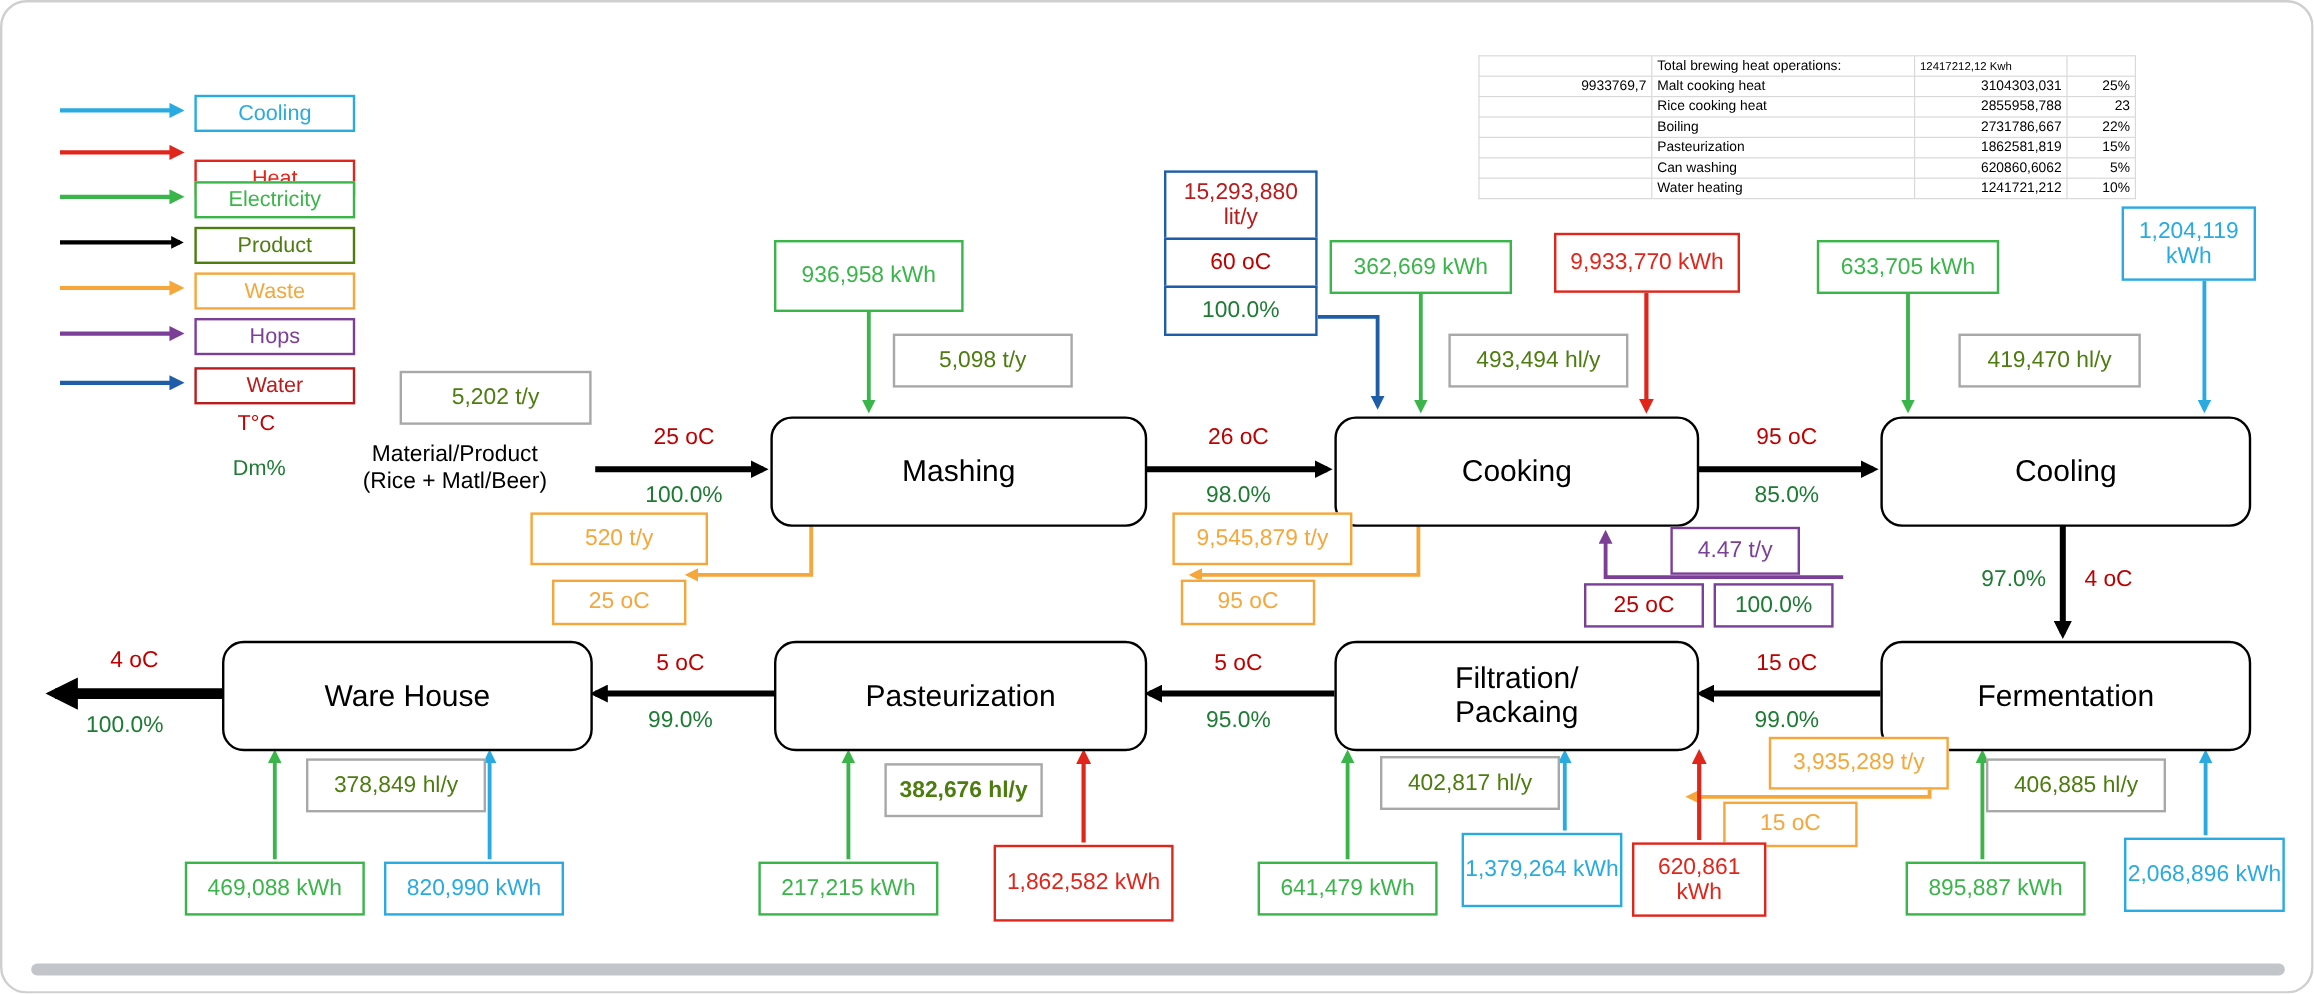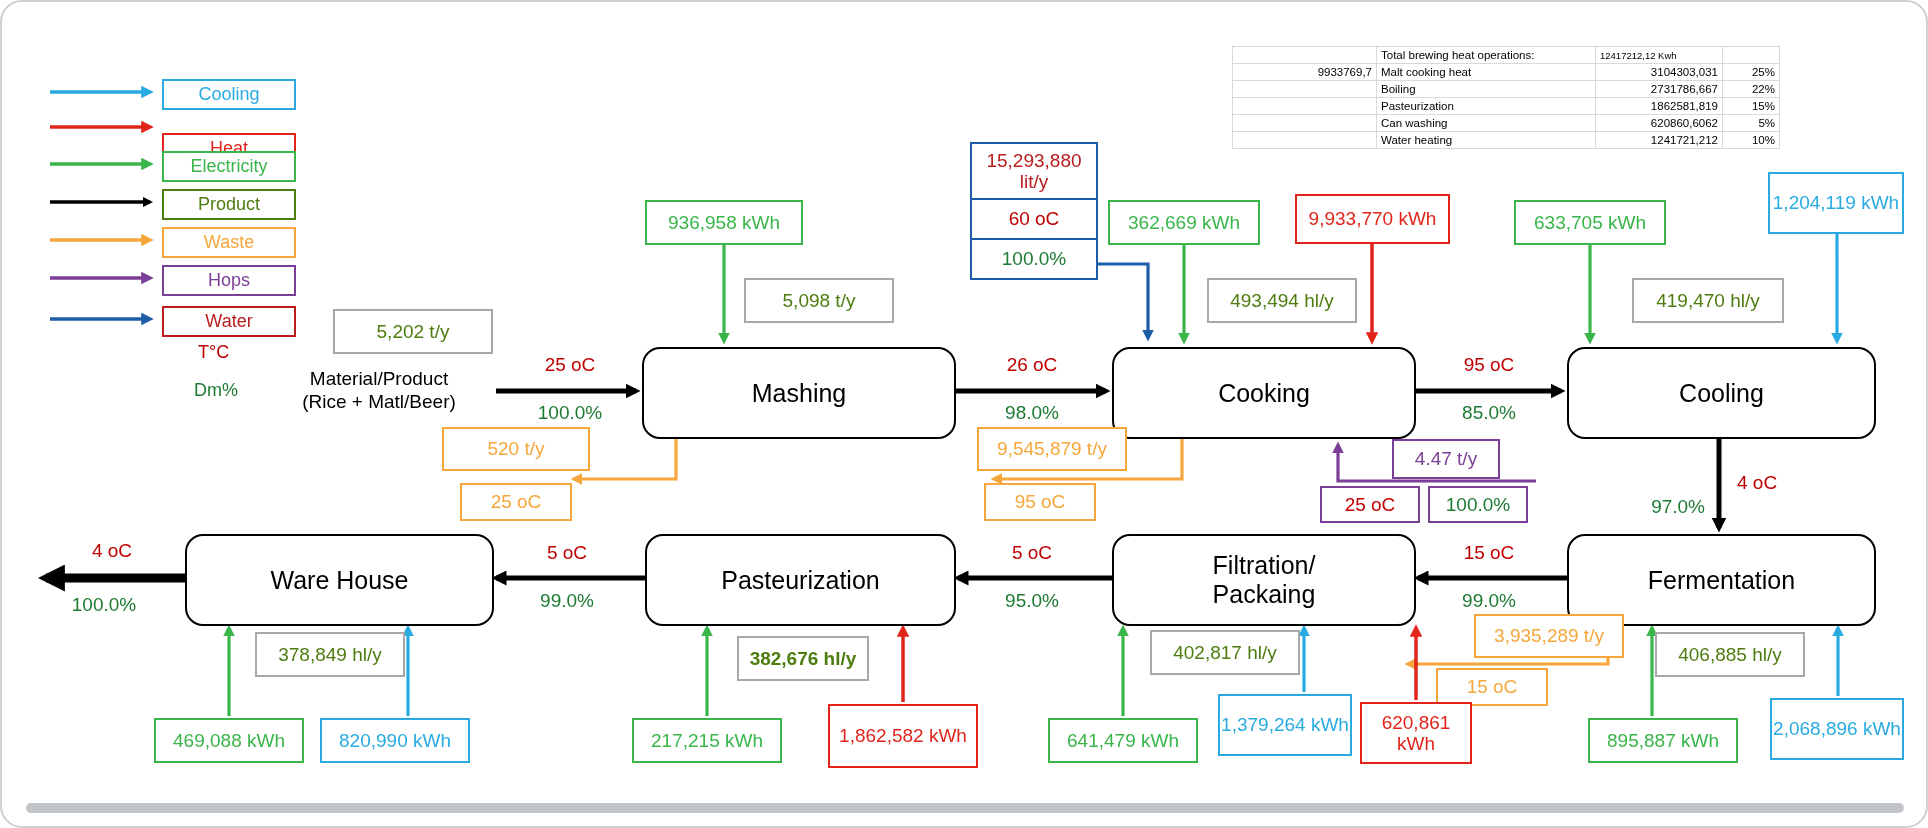--- a/index.html
+++ b/index.html
@@ -134,20 +134,26 @@
           <td class="c3"></td>
         </tr>
     <tr>
           <td class="c0">9933769,7</td>
           <td class="c1">Malt cooking heat</td>
           <td class="c2">3104303,031</td>
           <td class="c3">25%</td>
         </tr>
     <tr>
           <td class="c0"></td>
+          <td class="c1">Rice cooking heat</td>
+          <td class="c2">2855958,788</td>
+          <td class="c3">23</td>
+        </tr>
+    <tr>
+          <td class="c0"></td>
           <td class="c1">Boiling</td>
           <td class="c2">2731786,667</td>
           <td class="c3">22%</td>
         </tr>
     <tr>
           <td class="c0"></td>
           <td class="c1">Pasteurization</td>
           <td class="c2">1862581,819</td>
           <td class="c3">15%</td>
         </tr>
@@ -194,52 +200,52 @@
     <span>Packaing</span>
   </div>
   <div class="node" style="left:1565px; top:532px; width:305px; height:88px;">
       <span>Fermentation</span>
     </div>
 
   <div class="flabel t-red" style="left:970px; top:352px; width:120px;">26 oC</div>
   <div class="flabel t-green" style="left:970px; top:400px; width:120px;">98.0%</div>
   <div class="flabel t-red" style="left:1427px; top:352px; width:120px;">95 oC</div>
   <div class="flabel t-green" style="left:1427px; top:400px; width:120px;">85.0%</div>
-  <div class="flabel t-green" style="left:1598px; top:470px; width:105px; text-align:right;margin-top:24px;">97.0%</div>
+  <div class="flabel t-green" style="left:1598px; top:470px; width:105px; text-align:right;">97.0%</div>
   <div class="flabel t-red" style="left:1735px; top:470px; width:90px; text-align:left;">4 oC</div>
 
   <div class="flabel t-red" style="left:1427px; top:540px; width:120px;">15 oC</div>
   <div class="flabel t-green" style="left:1427px; top:588px; width:120px;">99.0%</div>
   <div class="flabel t-red" style="left:970px; top:540px; width:120px;">5 oC</div>
   <div class="flabel t-green" style="left:970px; top:588px; width:120px;">95.0%</div>
   <div class="flabel t-red" style="left:505px; top:540px; width:120px;">5 oC</div>
   <div class="flabel t-green" style="left:505px; top:588px; width:120px;">99.0%</div>
   <div class="flabel t-red" style="left:55px; top:538px; width:110px;">4 oC</div>
   <div class="flabel t-green" style="left:42px; top:592px; width:120px;">100.0%</div>
 
-  <div class="vbox c-green nowrap" style="left:643px; top:198px; width:158px; height:45px;">936,958 kWh</div>
+  <div class="vbox c-green nowrap" style="left:643px; top:198px; width:158px; height:60px;">936,958 kWh</div>
   <div class="vbox c-gray nowrap" style="left:742px; top:276px; width:150px; height:45px;">5,098 t/y</div>
   <div class="vbox c-orange nowrap" style="left:440px; top:425px; width:148px; height:44px;">520 t/y</div>
   <div class="vbox c-orange nowrap" style="left:458px; top:481px; width:112px; height:38px;">25 oC</div>
 
   <div class="vbox c-blue" style="left:968px; top:140px; width:128px; height:58px;">15,293,880 lit/y</div>
   <div class="vbox c-blue t-red nowrap" style="left:968px; top:196px; width:128px; height:42px; color:#c00000;">60 oC</div>
   <div class="vbox c-blue nowrap" style="left:968px; top:236px; width:128px; height:42px; color:#1e7b34;">100.0%</div>
   <div class="vbox c-green nowrap" style="left:1106px; top:198px; width:152px; height:45px;">362,669 kWh</div>
   <div class="vbox c-red nowrap" style="left:1293px; top:192px; width:155px; height:50px;">9,933,770 kWh</div>
   <div class="vbox c-gray nowrap" style="left:1205px; top:276px; width:150px; height:45px;">493,494 hl/y</div>
   <div class="vbox c-orange nowrap" style="left:975px; top:425px; width:150px; height:44px;">9,545,879 t/y</div>
   <div class="vbox c-orange nowrap" style="left:982px; top:481px; width:112px; height:38px;">95 oC</div>
   <div class="vbox c-purple nowrap" style="left:1390px; top:437px; width:108px; height:40px;">4.47 t/y</div>
   <div class="vbox c-purple t-red nowrap" style="left:1318px; top:484px; width:100px; height:37px; color:#c00000;">25 oC</div>
   <div class="vbox c-purple nowrap" style="left:1426px; top:484px; width:100px; height:37px; color:#1e7b34;">100.0%</div>
 
   <div class="vbox c-green nowrap" style="left:1512px; top:198px; width:152px; height:45px;">633,705 kWh</div>
   <div class="vbox c-gray nowrap" style="left:1630px; top:276px; width:152px; height:45px;">419,470 hl/y</div>
-  <div class="vbox c-cyan" style="left:1766px; top:170px; width:136px; height:62px;">1,204,119 kWh</div>
+  <div class="vbox c-cyan" style="left:1766px; top:170px; width:112px; height:62px;">1,204,119 kWh</div>
 
   <div class="vbox c-orange nowrap" style="left:1427px; top:612px; width:150px; height:44px;margin-left:45px;">3,935,289 t/y</div>
   <div class="vbox c-orange nowrap" style="left:1434px; top:666px; width:112px; height:38px;">15 oC</div>
   <div class="vbox c-gray nowrap" style="left:1653px; top:630px; width:150px; height:45px;">406,885 hl/y</div>
   <div class="vbox c-green nowrap" style="left:1586px; top:716px; width:150px; height:45px;">895,887 kWh</div>
   <div class="vbox c-cyan" style="left:1768px; top:696px; width:134px; height:62px;">2,068,896 kWh</div>
 
   <div class="vbox c-gray nowrap" style="left:1148px; top:628px; width:150px; height:45px;">402,817 hl/y</div>
   <div class="vbox c-green nowrap" style="left:1046px; top:716px; width:150px; height:45px;">641,479 kWh</div>
   <div class="vbox c-cyan" style="left:1216px; top:692px; width:134px; height:62px;">1,379,264 kWh</div>

